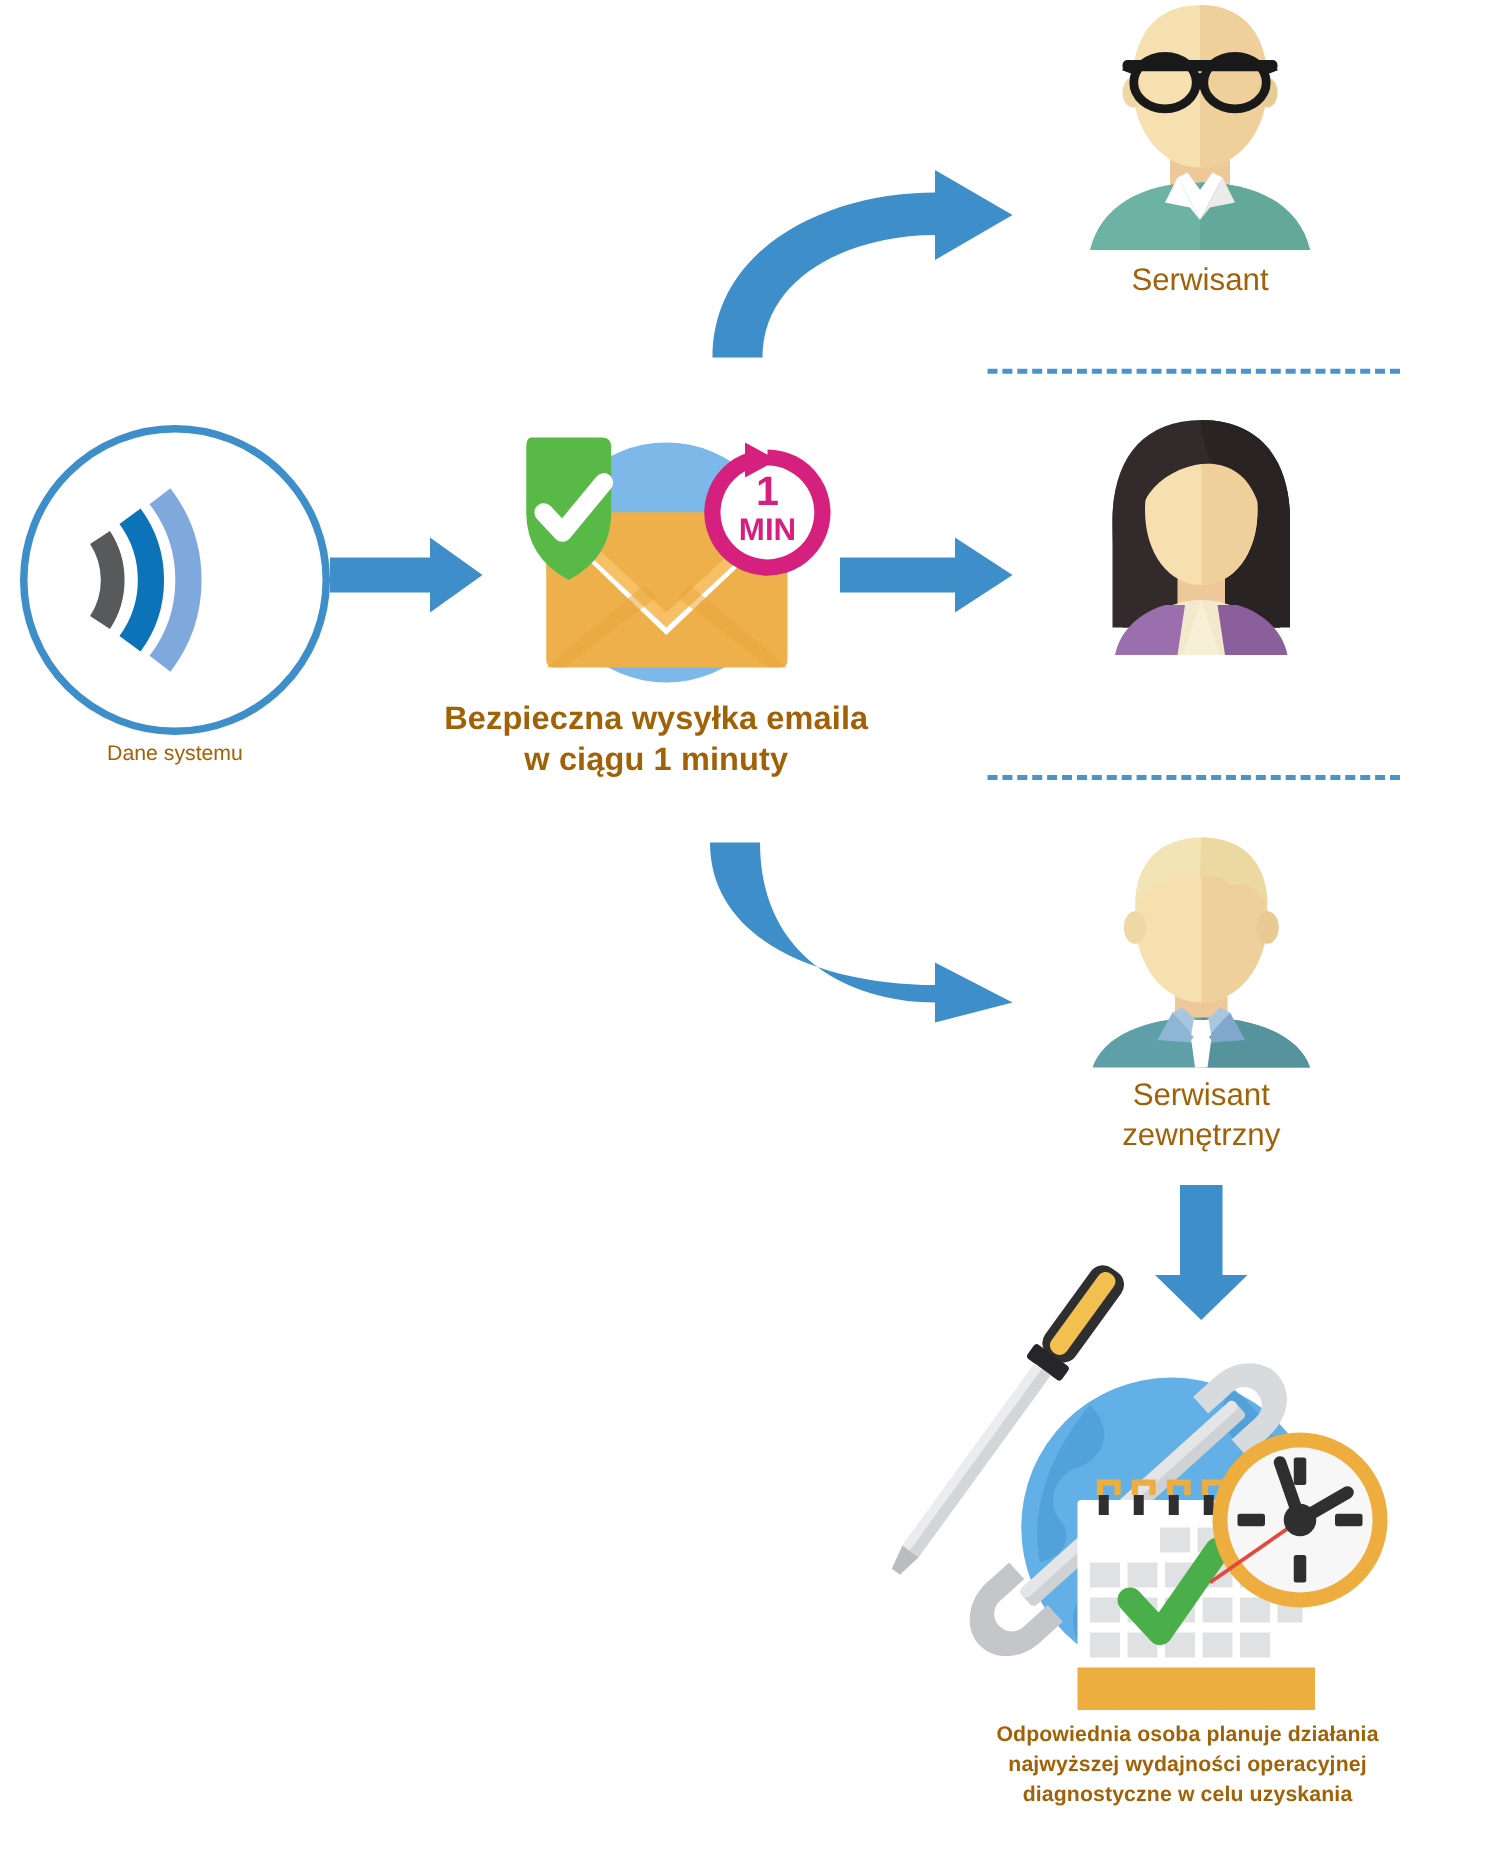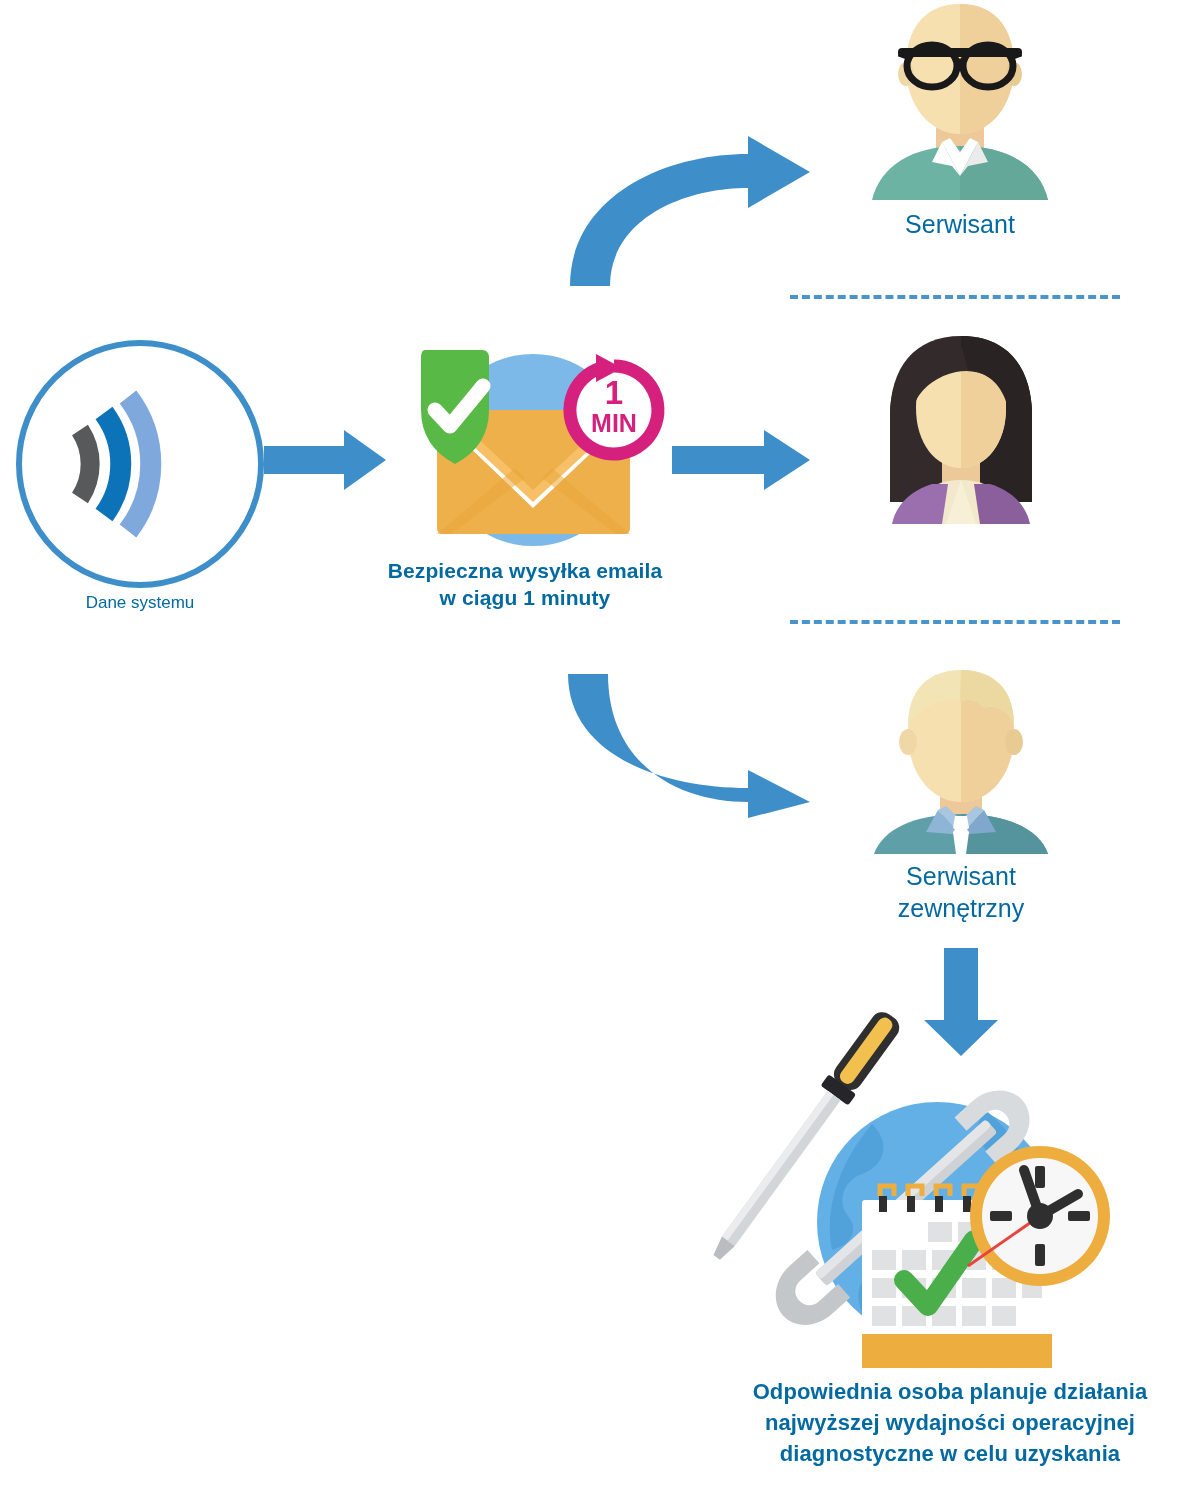--- a/index.html
+++ b/index.html
@@ -3,29 +3,29 @@
 <meta charset="utf-8">
 <style>
   html,body{margin:0;padding:0;background:#ffffff;}
   body{
     width:1200px;height:1501px;position:relative;overflow:hidden;
     font-family:"Liberation Sans","DejaVu Sans",sans-serif;
     color:#6d6e70;
   }
   .abs{position:absolute;}
   .caption{
-    color:#0369a1;
+    color:#a16207;
     text-align:center;
     line-height:1.28;
     font-weight:400;
   }
   .node-label{font-size:17px;}
   .label-person{font-size:25px;}
-  .label-bold{font-size:21px;font-weight:bold;letter-spacing:.1px;}
-  .label-bottom{font-size:22px;font-weight:bold;letter-spacing:.1px;line-height:1.42;}
+  .label-bold{font-size:26px;font-weight:bold;letter-spacing:.1px;}
+  .label-bottom{font-size:17px;font-weight:bold;letter-spacing:.1px;line-height:1.42;}
   svg{display:block;overflow:visible;}
   .dash{
     height:0;border-top:4px dashed #3f8fc9;opacity:.95;
   }
 </style>
 </head>
 <body>
 
 <div class="abs" style="left:14px;top:338px;width:252px;height:252px;">
   <svg width="252" height="252" viewBox="0 0 252 252">

